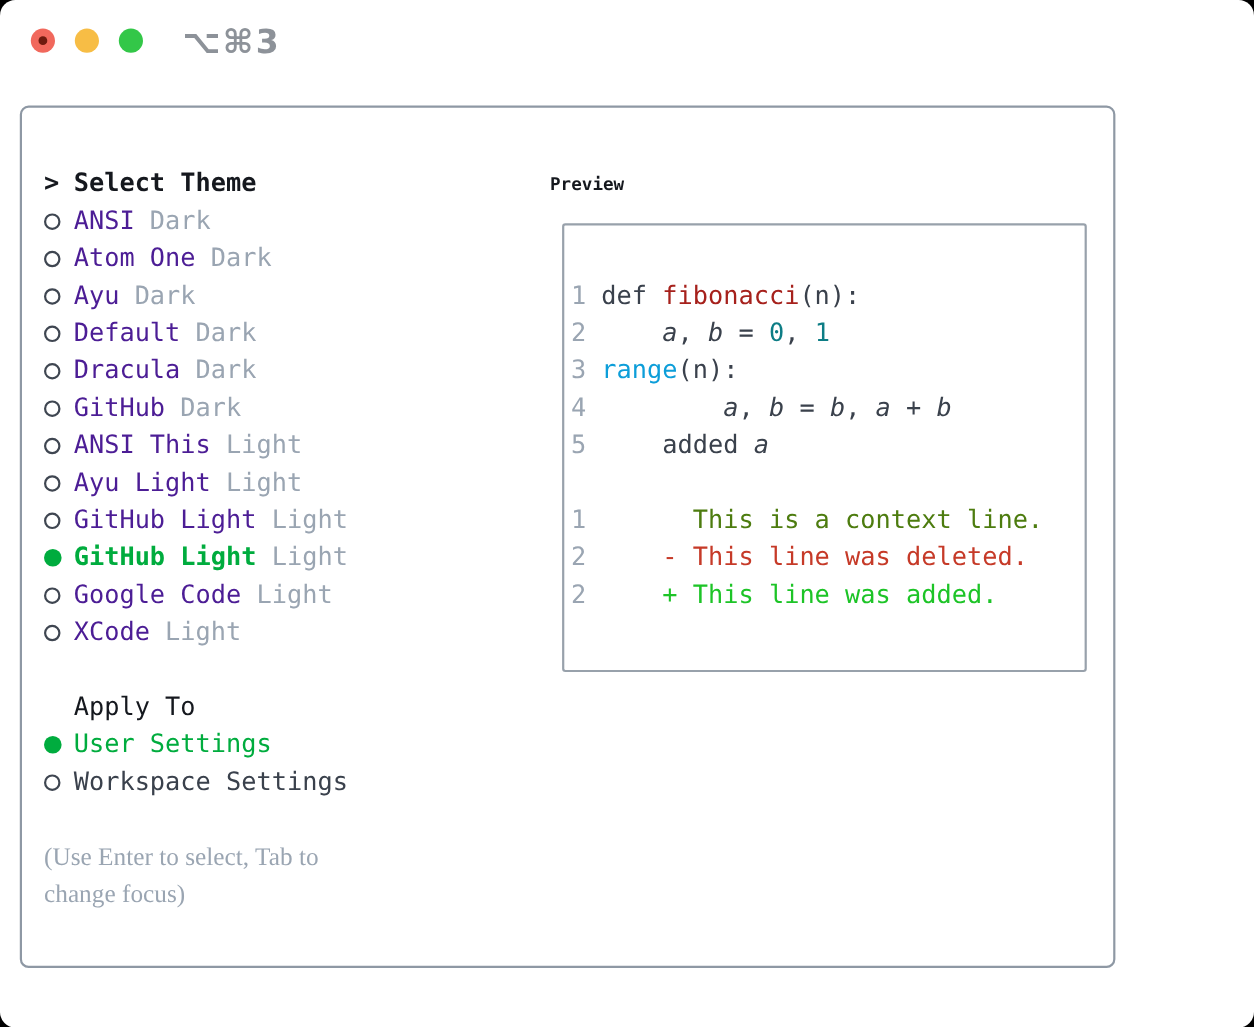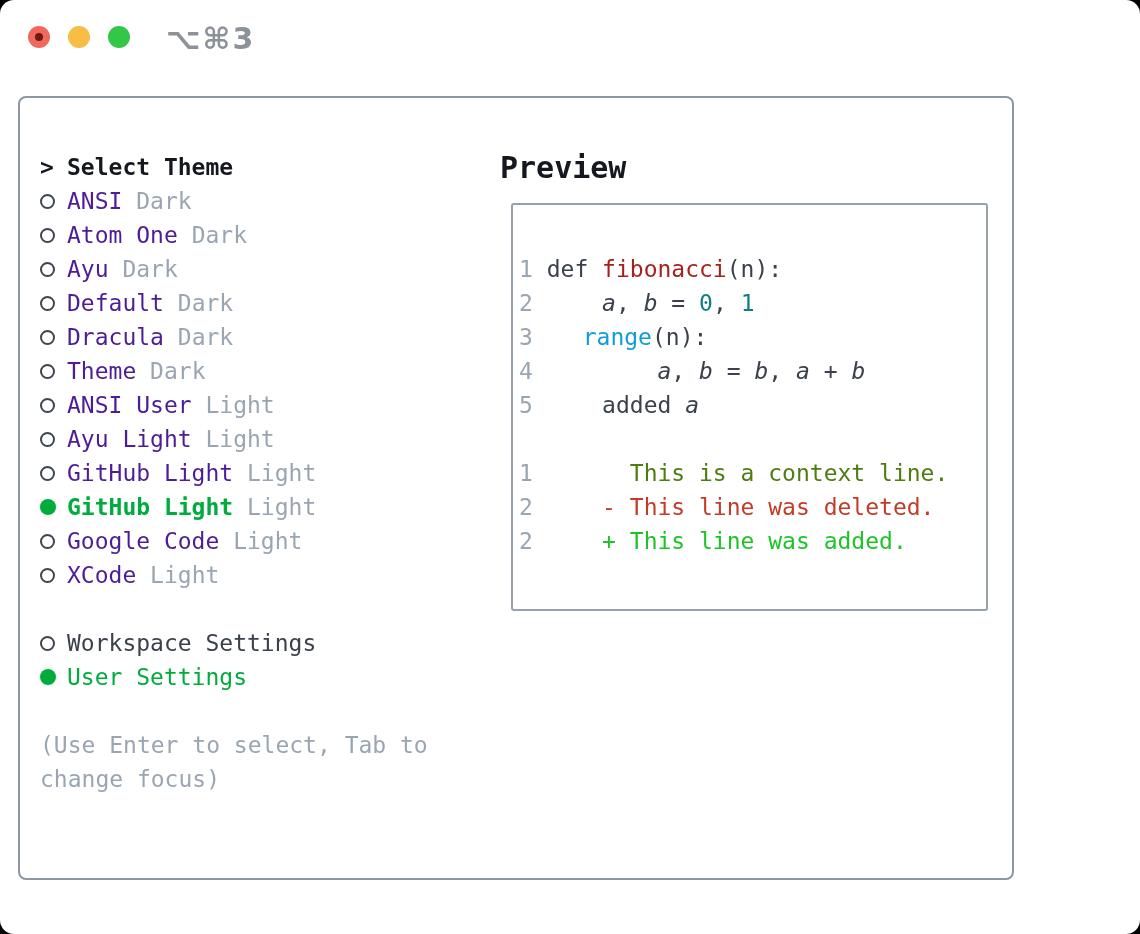--- a/index.html
+++ b/index.html
@@ -46,38 +46,38 @@
     width:16px;height:16px;border-radius:50%;background:#00ac3e;
   }
   .prompt{font-weight:bold;color:#15181e;}
   .hdr{font-weight:bold;color:#15181e;}
   .subhdr{color:#15181e;}
   .t-name{color:#4c1d95;}
   .t-variant{color:#9aa5b2;}
   .row.selected .t-name{color:#00ac3e;font-weight:bold;}
   .apply-name{color:#3a414c;}
   .row.selected .apply-name{color:#00ac3e;}
-  .hint-line{color:#9aa5b2;}
+  .hint-line{color:#9aa5b2;font-family:Liberation Serif, serif;}
   
   .preview-title{
     position:absolute;left:480px;top:52px;height:34px;display:flex;
-    align-items:center;font-size:30px;font-weight:bold;color:#15181e;
+    align-items:center;font-size:16px;font-weight:bold;color:#15181e;
   }
   .preview-box{
     position:absolute;left:491px;top:105px;width:477px;height:408px;
     border:2px solid #98a1ab;border-radius:3px;box-sizing:border-box;
     padding:47px 6px 0 6px;overflow:hidden;
   }
   .code-line{height:34px;display:flex;align-items:center;
     white-space:pre;font-size:23px;}
   .lnum{color:#9aa5b2;}
   .seg-plain{color:#3a414c;}
   .seg-func{color:#a6211c;}
   .seg-num{color:#0d7d85;}
-  .seg-builtin{color:#0d9ed9;margin-left:36px;}
+  .seg-builtin{color:#0d9ed9;}
   .seg-var{color:#3a414c;font-style:italic;}
   .seg-context{color:#4d7c0f;}
   .seg-del{color:#c63a28;}
   .seg-add{color:#1dc427;}
 </style>
 </head>
 <body>
 
 <div class="window">
 
@@ -94,32 +94,36 @@
       <div class="row">
         <span class="marker-col"><span class="prompt">&gt;</span></span>
         <span class="hdr">Select Theme</span>
       </div>
       <div id="theme-list">
           <div class="row"><span class="marker-col"><span class="ring"></span></span><span class="t-name">ANSI</span><span class="t-variant"> Dark</span></div>
           <div class="row"><span class="marker-col"><span class="ring"></span></span><span class="t-name">Atom One</span><span class="t-variant"> Dark</span></div>
           <div class="row"><span class="marker-col"><span class="ring"></span></span><span class="t-name">Ayu</span><span class="t-variant"> Dark</span></div>
           <div class="row"><span class="marker-col"><span class="ring"></span></span><span class="t-name">Default</span><span class="t-variant"> Dark</span></div>
           <div class="row"><span class="marker-col"><span class="ring"></span></span><span class="t-name">Dracula</span><span class="t-variant"> Dark</span></div>
-          <div class="row"><span class="marker-col"><span class="ring"></span></span><span class="t-name">Theme</span><span class="t-variant"> Dark</span></div>
-          <div class="row"><span class="marker-col"><span class="ring"></span></span><span class="t-name">ANSI User</span><span class="t-variant"> Light</span></div>
+          <div class="row"><span class="marker-col"><span class="ring"></span></span><span class="t-name">GitHub</span><span class="t-variant"> Dark</span></div>
+          <div class="row"><span class="marker-col"><span class="ring"></span></span><span class="t-name">ANSI This</span><span class="t-variant"> Light</span></div>
           <div class="row"><span class="marker-col"><span class="ring"></span></span><span class="t-name">Ayu Light</span><span class="t-variant"> Light</span></div>
           <div class="row"><span class="marker-col"><span class="ring"></span></span><span class="t-name">GitHub Light</span><span class="t-variant"> Light</span></div>
           <div class="row selected"><span class="marker-col"><span class="dot"></span></span><span class="t-name">GitHub Light</span><span class="t-variant"> Light</span></div>
           <div class="row"><span class="marker-col"><span class="ring"></span></span><span class="t-name">Google Code</span><span class="t-variant"> Light</span></div>
           <div class="row"><span class="marker-col"><span class="ring"></span></span><span class="t-name">XCode</span><span class="t-variant"> Light</span></div>
         </div>
       <div class="row"></div>
+      <div class="row">
+        <span class="marker-col"></span>
+        <span class="subhdr">Apply To</span>
+      </div>
       <div id="apply-list">
+          <div class="row selected"><span class="marker-col"><span class="dot"></span></span><span class="apply-name">User Settings</span></div>
           <div class="row"><span class="marker-col"><span class="ring"></span></span><span class="apply-name">Workspace Settings</span></div>
-          <div class="row selected"><span class="marker-col"><span class="dot"></span></span><span class="apply-name">User Settings</span></div>
         </div>
       <div class="row"></div>
       <div id="hint-lines">
           <div class="row"><span class="hint-line">(Use Enter to select, Tab to</span></div>
           <div class="row"><span class="hint-line">change focus)</span></div>
         </div>
     </div>
 
     <div class="preview-title">Preview</div>
 

